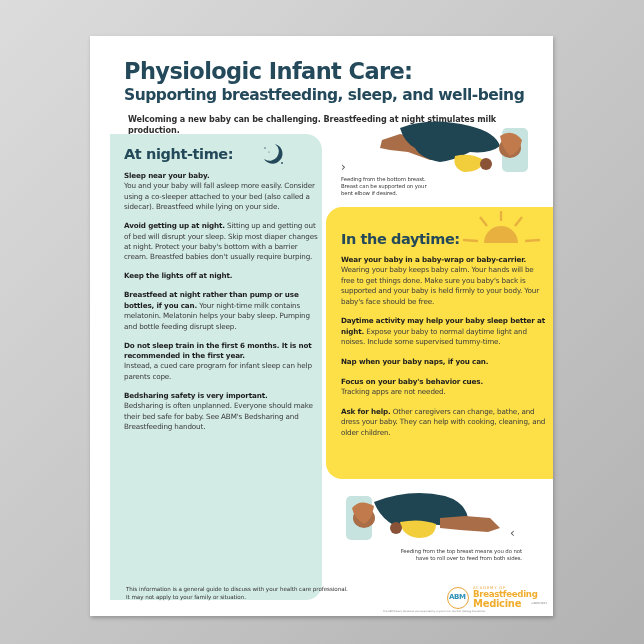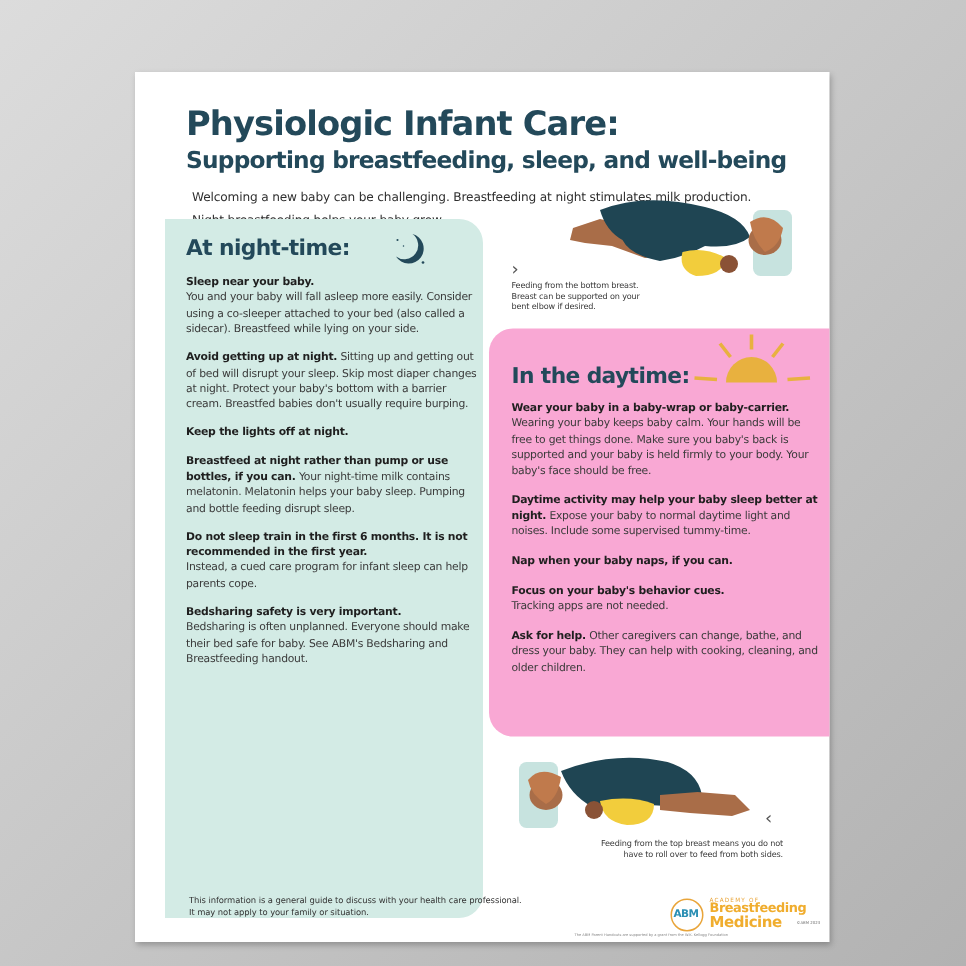--- a/index.html
+++ b/index.html
@@ -1,31 +1,31 @@
 <!DOCTYPE html>
 <html><head>
 <meta charset="utf-8">
 <style>
   html,body{margin:0;padding:0;}
   body{width:644px;height:644px;overflow:hidden;background:linear-gradient(135deg,#dcdcdc 0%,#c9c9c9 45%,#b2b2b2 100%);font-family:"DejaVu Sans","Liberation Sans",sans-serif;position:relative;}
-  .paper{position:absolute;left:90px;top:48px;width:463px;height:580px;background:#ffffff;box-shadow:1px 2px 4px rgba(0,0,0,0.25);}
+  .paper{position:absolute;left:90px;top:36px;width:463px;height:580px;background:#ffffff;box-shadow:1px 2px 4px rgba(0,0,0,0.25);}
   .title{position:absolute;left:34px;top:22px;font-family:"DejaVu Sans",sans-serif;font-weight:bold;color:#23495a;font-size:22.5px;letter-spacing:-0.6px;white-space:nowrap;}
   .subtitle{position:absolute;left:34px;top:50px;font-family:"DejaVu Sans",sans-serif;font-weight:bold;color:#23495a;font-size:15.5px;letter-spacing:-0.5px;white-space:nowrap;}
   .intro{position:absolute;left:34px;top:74px;width:420px;font-size:8.1px;line-height:11px;color:#2f2f2f;letter-spacing:-0.1px;}
-  .intro p{margin:4px;}
+  .intro p{margin:4px;font-weight:bold;}
   
   .night{position:absolute;left:20px;top:98px;width:212px;height:466px;background:#d3ebe5;border-radius:0 16px 16px 0;}
   .night-title{position:absolute;left:14px;top:12px;font-weight:bold;font-size:14.5px;color:#23495a;letter-spacing:-0.4px;}
   .moon{position:absolute;left:150px;top:8px;width:26px;height:24px;}
   .night-body{position:absolute;left:14px;top:37px;width:196px;font-size:7.2px;line-height:10.4px;color:#3a3a3a;letter-spacing:-0.15px;}
   .item{margin:0 0 8.6px 0;}
   .item b{color:#1f1f1f;font-weight:bold;}
   .item .hd{display:block;font-weight:bold;color:#1f1f1f;}
   
-  .day{position:absolute;left:236px;top:171px;width:227px;height:272px;background:#f9a8d4;border-radius:16px 0 0 16px;}
+  .day{position:absolute;left:236px;top:171px;width:227px;height:272px;background:#fde047;border-radius:16px 0 0 16px;}
   .day-title{position:absolute;left:15px;top:24px;font-weight:bold;font-size:14.5px;color:#23495a;letter-spacing:-0.4px;}
   .sun{position:absolute;left:136px;top:2px;width:80px;height:38px;}
   .day-body{position:absolute;left:15px;top:48px;width:205px;font-size:7.2px;line-height:10.4px;color:#3a3a3a;letter-spacing:-0.15px;}
   .day-body .item{margin-bottom:9.4px;}
   
   .illus{position:absolute;}
   .caption{position:absolute;font-size:5.4px;line-height:7.2px;color:#3a3a3a;letter-spacing:-0.1px;}
   .chev{position:absolute;font-size:12px;color:#555;font-family:"DejaVu Sans",sans-serif;}
   .footer{position:absolute;left:36px;top:550px;font-size:5.6px;line-height:7.6px;color:#333;letter-spacing:-0.05px;}
   .footer p{margin:0;}

